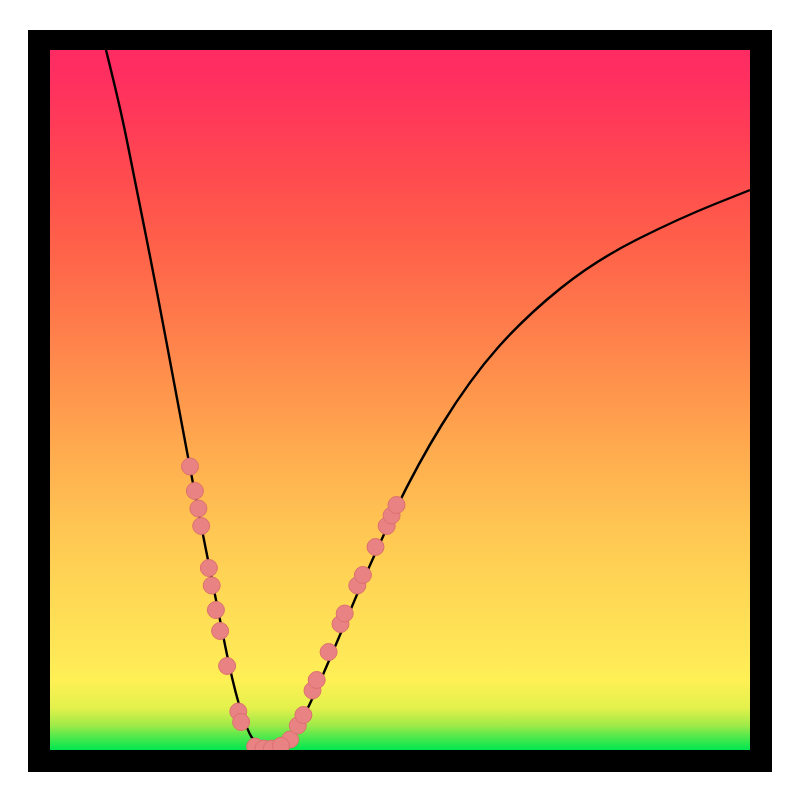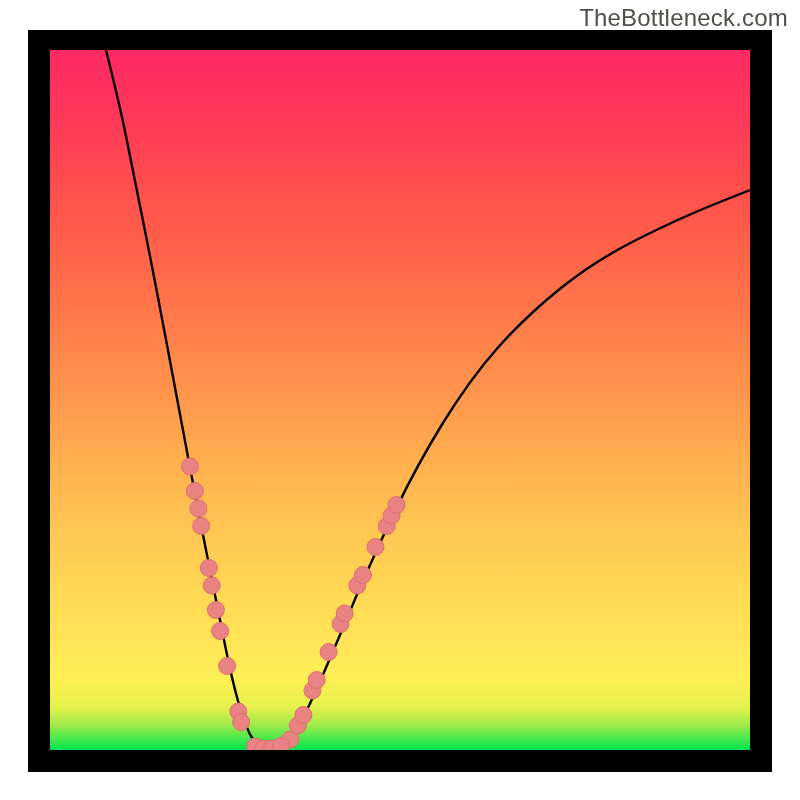--- a/index.html
+++ b/index.html
@@ -66,21 +66,20 @@
     width: 700px;
     height: 700px;
     z-index: 5;
   }
 </style>
 </head>
 <body>
 
 <div class="container">
 
-  <div class="watermark">TheBottleneck.com</div>
 
   <div class="frame"></div>
 
   <div class="plot">
     <svg class="curves" viewBox="0 0 700 700" preserveAspectRatio="none">
       <path id="main-curve" fill="none" stroke="#000000" stroke-width="2.4" d="M 56.0 0.0 Q 70.0 56.0 77.0 91.0 Q 84.0 126.0 94.5 178.5 Q 105.0 231.0 115.5 287.0 Q 126.0 343.0 136.5 399.0 Q 147.0 455.0 157.5 507.5 Q 168.0 560.0 175.0 595.0 Q 182.0 630.0 189.0 654.5 Q 196.0 679.0 203.0 689.5 Q 210.0 700.0 220.5 700.0 Q 231.0 700.0 241.5 686.0 Q 252.0 672.0 266.0 640.5 Q 280.0 609.0 297.5 567.0 Q 315.0 525.0 339.5 472.5 Q 364.0 420.0 392.0 374.5 Q 420.0 329.0 448.0 297.5 Q 476.0 266.0 511.0 238.0 Q 546.0 210.0 588.0 189.0 Q 630.0 168.0 665.0 154.0 T 700.0 140.0"></path>
       <g id="markers-left">
           <circle cx="140.0" cy="416.5" r="8.5" fill="#e98383" stroke="#dd6f6f" stroke-width="1"></circle>
           <circle cx="144.9" cy="441.0" r="8.5" fill="#e98383" stroke="#dd6f6f" stroke-width="1"></circle>
           <circle cx="148.4" cy="458.5" r="8.5" fill="#e98383" stroke="#dd6f6f" stroke-width="1"></circle>

